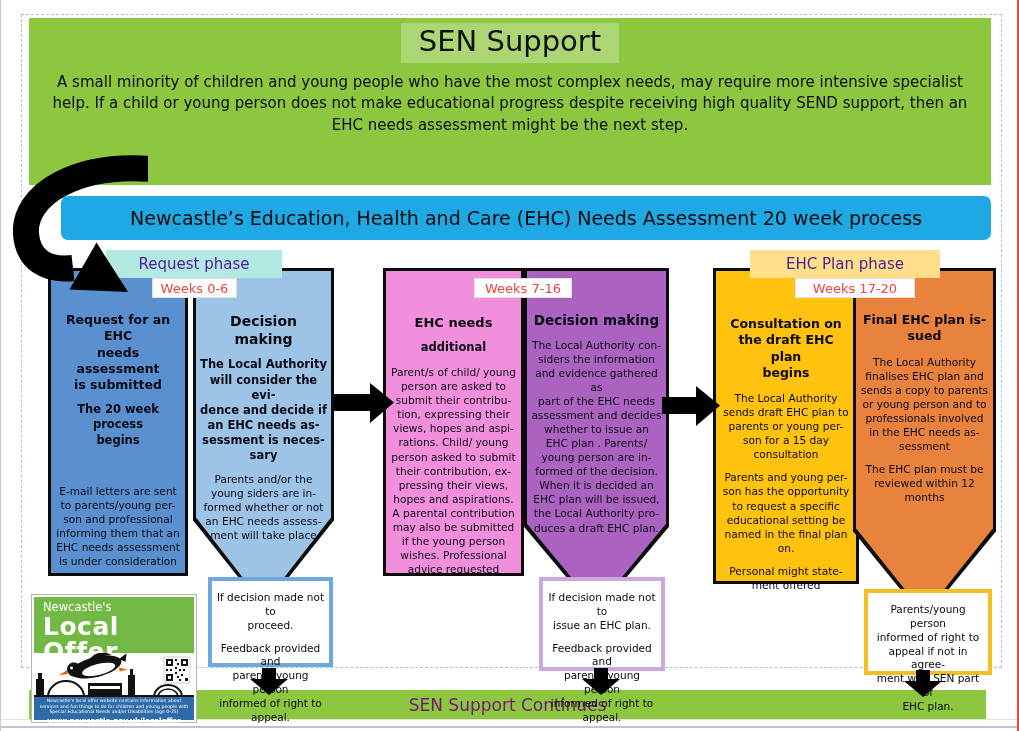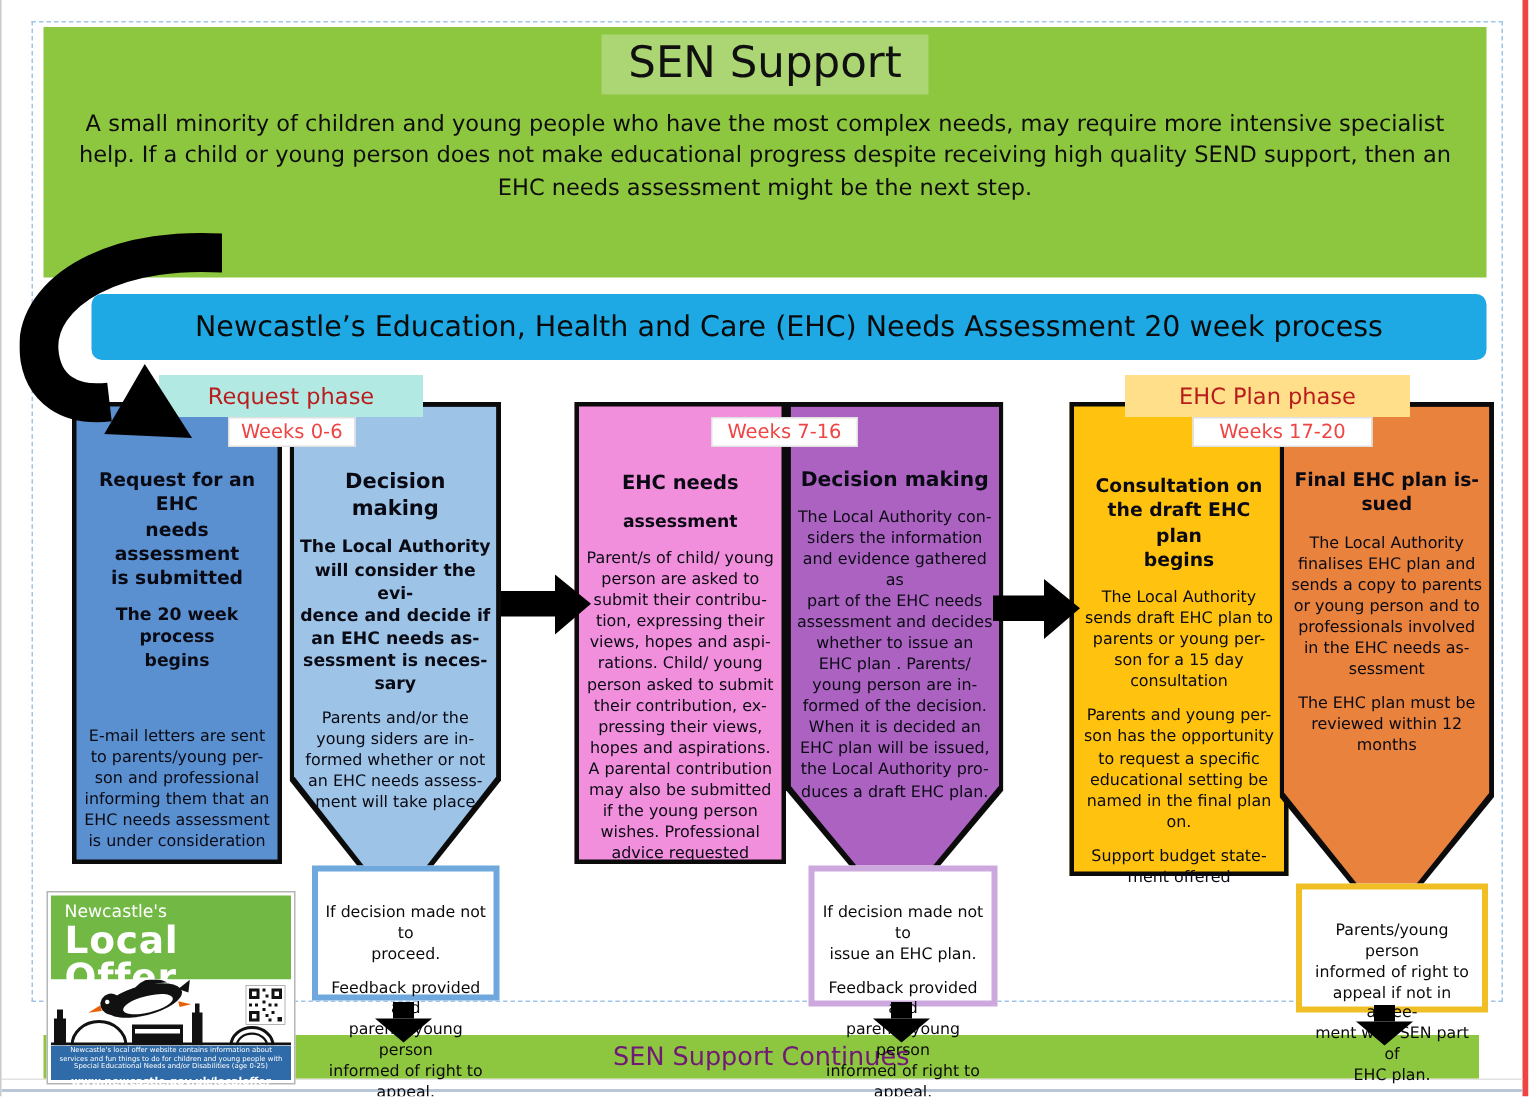--- a/index.html
+++ b/index.html
@@ -1,20 +1,20 @@
 <!DOCTYPE html>
 <html><head>
 <meta charset="utf-8">
 <style>
   * { margin:0; padding:0; box-sizing:border-box; }
   html,body { background:#fff; }
   .page {
     position:relative; width:1019px; height:731px; background:#fff;
     font-family:"DejaVu Sans", sans-serif; color:#111; overflow:hidden;
-    border-left:1px solid #c9c9c9; border-right:4px solid #ef4444;
+    border-left:1px solid #c9c9c9; border-right:2px solid #ef4444;
   }
   .pre { white-space:pre-line; }
 
   
   .canvas-border { position:absolute; left:20px; top:14px; width:981px; height:654px;
     border:1px dashed #9fc5e8; z-index:0; }
   .page-bottom-line { position:absolute; left:0; top:726px; width:1019px; height:2px;
     background:#b9c6d8; z-index:0; }
   .page-bottom-line2 { position:absolute; left:0; top:719px; width:1019px; height:1px;
     background:#e2e2e2; z-index:0; }
@@ -29,21 +29,21 @@
   
   .banner { position:absolute; left:60px; top:196px; width:930px; height:44px;
     background:#1EA9E4; border-radius:7px; z-index:2;
     display:flex; align-items:center; justify-content:center; font-size:19px; color:#0a0a0a; }
 
   
   .curve-arrow { position:absolute; left:12px; top:154px; z-index:6; }
 
   
   .phase-label { position:absolute; height:28px; z-index:4; display:flex; align-items:center;
-    justify-content:center; font-size:15px; color:#b91c1c; }
+    justify-content:center; font-size:15px; color:#4c1d95; }
   .weeks-label { position:absolute; height:20px; z-index:4; background:#fff;
     border:1px solid #e0e0e0; display:flex; align-items:center; justify-content:center;
     font-size:13px; color:#ef4444; }
   .pl1 { left:105px; top:250px; width:176px; background:#B2E9E3; }
   .wl1 { left:151px; top:278px; width:85px; }
   .pl2 { left:428px; top:250px; width:191px; background:#F6AFE8; }
   .wl2 { left:473px; top:278px; width:98px; }
   .pl3 { left:749px; top:250px; width:190px; background:#FFDF89; }
   .wl3 { left:794px; top:278px; width:120px; }
 
@@ -71,21 +71,21 @@
   .box-body { font-size:10.6px; line-height:1.33; margin-top:8px; color:#0a0a14; }
   .mt-sm { margin-top:8px; }
 
   
   .harrow { position:absolute; z-index:5; }
   .ha1 { left:333px; top:383px; }
   .ha2 { left:661px; top:386px; }
 
   
   .callout { position:absolute; background:#fff; z-index:3; text-align:center;
-    font-size:10.5px; line-height:1.32; padding:21px 3px; color:#0a0a0a; }
+    font-size:10.5px; line-height:1.32; padding:10px 3px; color:#0a0a0a; }
   .c1 { left:207px; top:577px; width:125px; height:90px; border:4px solid #6FA8DC; }
   .c2 { left:538px; top:577px; width:126px; height:94px; border:4px solid #CDA8DE; }
   .c3 { left:863px; top:589px; width:128px; height:86px; border:4px solid #EFBF25; }
   .callout .gap { margin-top:9px; }
 
   
   .dArrow { position:absolute; width:38px; height:27px; z-index:4; }
   .dArrow .stem { position:absolute; left:12px; top:0; width:14px; height:11px; background:#000; }
   .dArrow .head { position:absolute; left:0; top:11px; width:0; height:0;
     border-left:19px solid transparent; border-right:19px solid transparent;
@@ -182,21 +182,21 @@
     </div>
   </div>
 
   <svg class="harrow ha1" width="60" height="40" viewBox="0 0 60 40">
     <rect x="0" y="11" width="38" height="17" fill="#000"></rect>
     <polygon points="36,0 60,19.5 36,40" fill="#000"></polygon>
   </svg>
 
   <div class="rbox box3" style="padding-top:44px;">
     <div class="box-title" style="font-size:13px;">EHC needs</div>
-    <div class="box-sub mt-sm">assessment</div>
+    <div class="box-sub mt-sm">additional</div>
     <div class="box-body pre" style="margin-top:10px;">Parent/s of child/ young
 person are asked to
 submit their contribu-
 tion, expressing their
 views, hopes and aspi-
 rations. Child/ young
 person asked to submit
 their contribution, ex-
 pressing their views,
 hopes and aspirations.
@@ -241,21 +241,21 @@
 sends draft EHC plan to
 parents or young per-
 son for a 15 day
 consultation</div>
     <div class="box-body pre" style="margin-top:9px;">Parents and young per-
 son has the opportunity
 to request a specific
 educational setting be
 named in the final plan
 on.</div>
-    <div class="box-body pre" style="margin-top:9px;">Support budget state-
+    <div class="box-body pre" style="margin-top:9px;">Personal might state-
 ment offered</div>
   </div>
 
   <div class="pent box6">
     <div class="pshape"></div>
     <div class="pfill"></div>
     <div class="ptext">
       <div class="box-title pre">Final EHC plan is-
 sued</div>
       <div class="box-body pre" style="margin-top:10px;">The Local Authority

